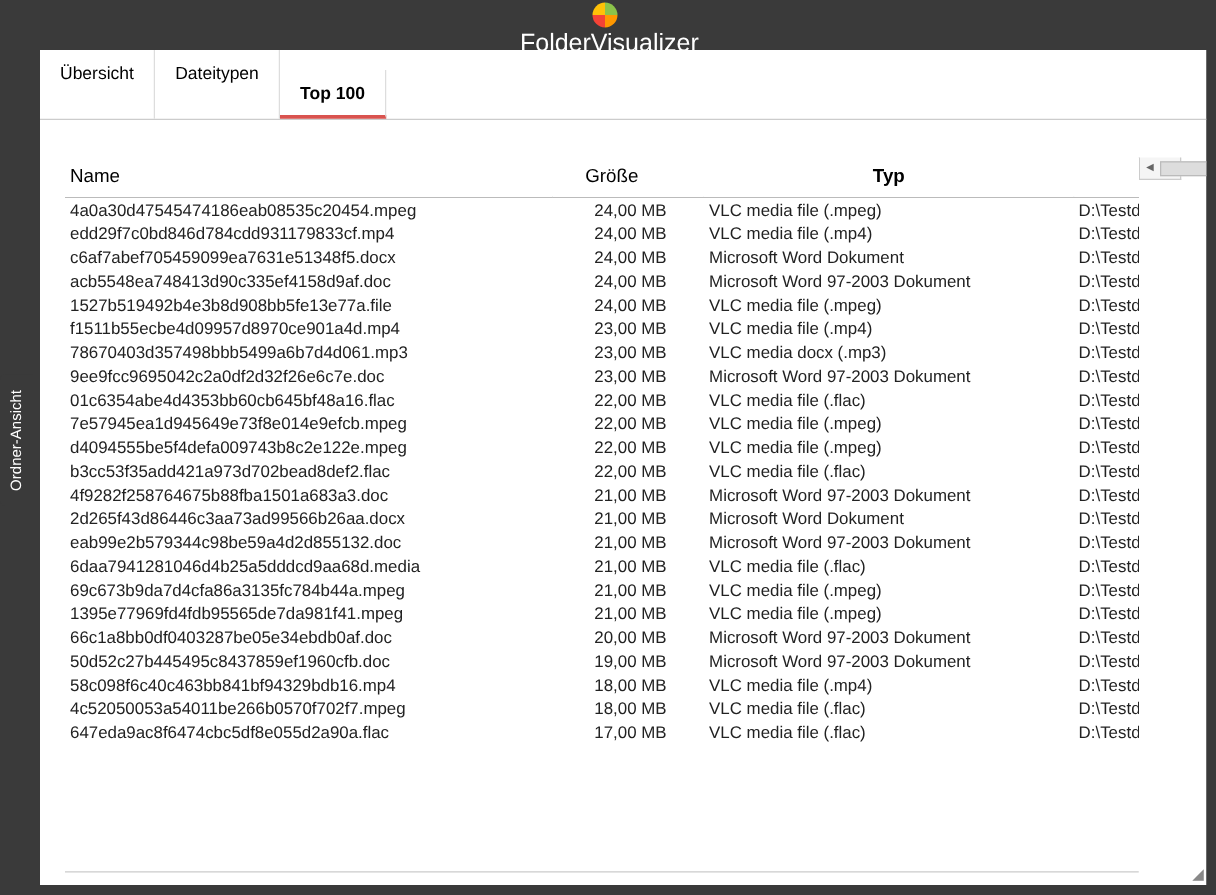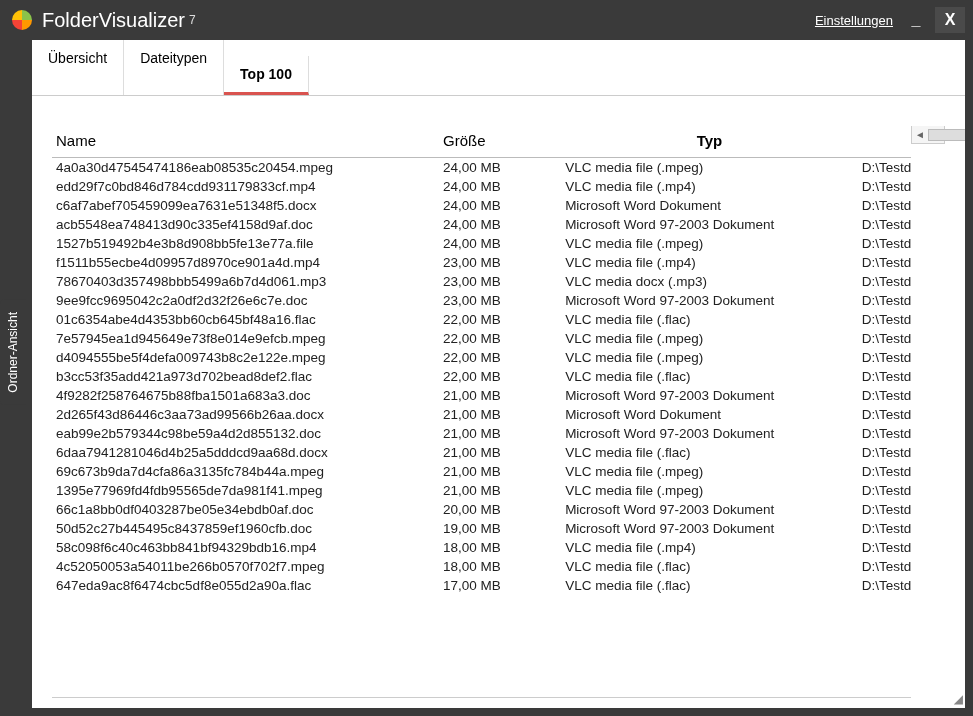--- a/index.html
+++ b/index.html
@@ -1,39 +1,39 @@
 <!DOCTYPE html>
 <html><head>
   <meta charset="utf-8">
   <style>
     * { box-sizing: border-box; margin: 0; padding: 0; }
     html, body { width: 973px; height: 716px; font-family: "Segoe UI", Arial, sans-serif; background: #3a3a3a; overflow: hidden; }
     .window { width: 973px; height: 716px; background: #3a3a3a; display: flex; flex-direction: column; }
-    .titlebar { height: 40px; display: flex; align-items: center; padding: 0 8px 0 10px; color: #fff; }
+    .titlebar { height: 40px; display: flex; align-items: center; padding: 0 8px 0 10px; color: #fff; flex-direction: column; }
     .logo { width: 24px; height: 24px; margin-right: 8px; }
     .app-title { font-size: 20px; font-weight: 400; color: #fff; }
     .app-version { font-size: 12px; vertical-align: super; margin-left: 4px; color: #ddd; }
     .spacer { flex: 1; }
     .settings-link { color: #ffffff; text-decoration: underline; font-size: 13px; cursor: pointer; margin-right: 8px; }
     .win-btn { width: 30px; height: 26px; color: #fff; display: inline-flex; align-items: center; justify-content: center; cursor: pointer; font-size: 16px; }
     .win-btn.minimize { font-weight: bold; }
     .win-btn.close { background: #4a4a4a; font-weight: bold; margin-left: 4px; }
     .content { flex: 1; background: #fff; margin: 0 8px 8px 32px; display: flex; flex-direction: column; position: relative; }
     .sidetab { position: absolute; left: -32px; top: 260px; background: #3a3a3a; color: #fff; writing-mode: vertical-rl; transform: rotate(180deg); padding: 12px 6px; font-size: 12px; border-radius: 0 4px 4px 0; cursor: pointer; }
     .tabs { display: flex; border-bottom: 1px solid #ccc; }
     .tab { padding: 10px 16px; font-size: 14px; cursor: pointer; border-right: 1px solid #ddd; }
     .tab.active { border-bottom: 3px solid #d9534f; font-weight: 700; margin-top: 16px; }
     .table-wrap { flex: 1; overflow: hidden; padding: 30px 20px 10px 20px; display: flex; flex-direction: row; }
     .tbl-scroll { flex: 1; overflow: auto; border-bottom: 1px solid #ccc; position: relative; }
     table { border-collapse: collapse; font-size: 13.5px; white-space: nowrap; width: 1100px; }
     thead th { text-align: left; padding: 6px 10px 8px 4px; font-weight: 400; font-size: 15px; border-bottom: 1px solid #bbb; position: sticky; top: 0; background: #fff; }
-    thead th.col-size { text-align: left; padding-right: 30px; }
+    thead th.col-size { text-align: center; padding-right: 30px; }
     thead th.col-type { text-align: center; padding-left: 40px; padding-right: 40px; font-weight: bold;}
     tbody td { padding: 2px 10px 2px 4px; color: #222; }
-    tbody td.col-size { padding-right: 30px; }
+    tbody td.col-size { text-align: right; padding-right: 30px; }
     .hscroll { height: 18px; display: flex; align-items: center; border: 1px solid #ccc; border-top: none; background: #f5f5f5; }
     .hscroll .arrow { width: 16px; text-align: center; font-size: 10px; color: #666; cursor: pointer; }
     .hscroll .track { flex: 1; height: 14px; background: #f0f0f0; position: relative; }
     .hscroll .thumb { position: absolute; left: 0; top: 1px; width: 320px; height: 12px; background: #ddd; border: 1px solid #bbb; }
     .hscroll .grip { position: absolute; left: 150px; top: 2px; font-size: 8px; color: #888; letter-spacing: 1px; }
     .resize-grip { position: absolute; right: 2px; bottom: 2px; font-size: 12px; color: #888; }
     ::-webkit-scrollbar { width: 16px; height: 16px; }
     ::-webkit-scrollbar-track { background: #f0f0f0; }
     ::-webkit-scrollbar-thumb { background: #c8c8c8; border: 1px solid #aaa; }
     ::-webkit-scrollbar-button { background: #e8e8e8; height: 16px; width: 16px; border: 1px solid #ccc; }
@@ -164,21 +164,21 @@
                 <td>Microsoft Word Dokument</td>
                 <td>D:\Testdaten\64be233dfb3841aca</td>
               </tr>
               <tr>
                 <td>eab99e2b579344c98be59a4d2d855132.doc</td>
                 <td class="col-size">21,00 MB</td>
                 <td>Microsoft Word 97-2003 Dokument</td>
                 <td>D:\Testdaten\5d02a41a30e342cb9</td>
               </tr>
               <tr>
-                <td>6daa7941281046d4b25a5dddcd9aa68d.docx</td>
+                <td>6daa7941281046d4b25a5dddcd9aa68d.media</td>
                 <td class="col-size">21,00 MB</td>
                 <td>VLC media file (.flac)</td>
                 <td>D:\Testdaten\4b5be0cbc16c4e659</td>
               </tr>
               <tr>
                 <td>69c673b9da7d4cfa86a3135fc784b44a.mpeg</td>
                 <td class="col-size">21,00 MB</td>
                 <td>VLC media file (.mpeg)</td>
                 <td>D:\Testdaten\4b5be0cbc16c4e659</td>
               </tr>

